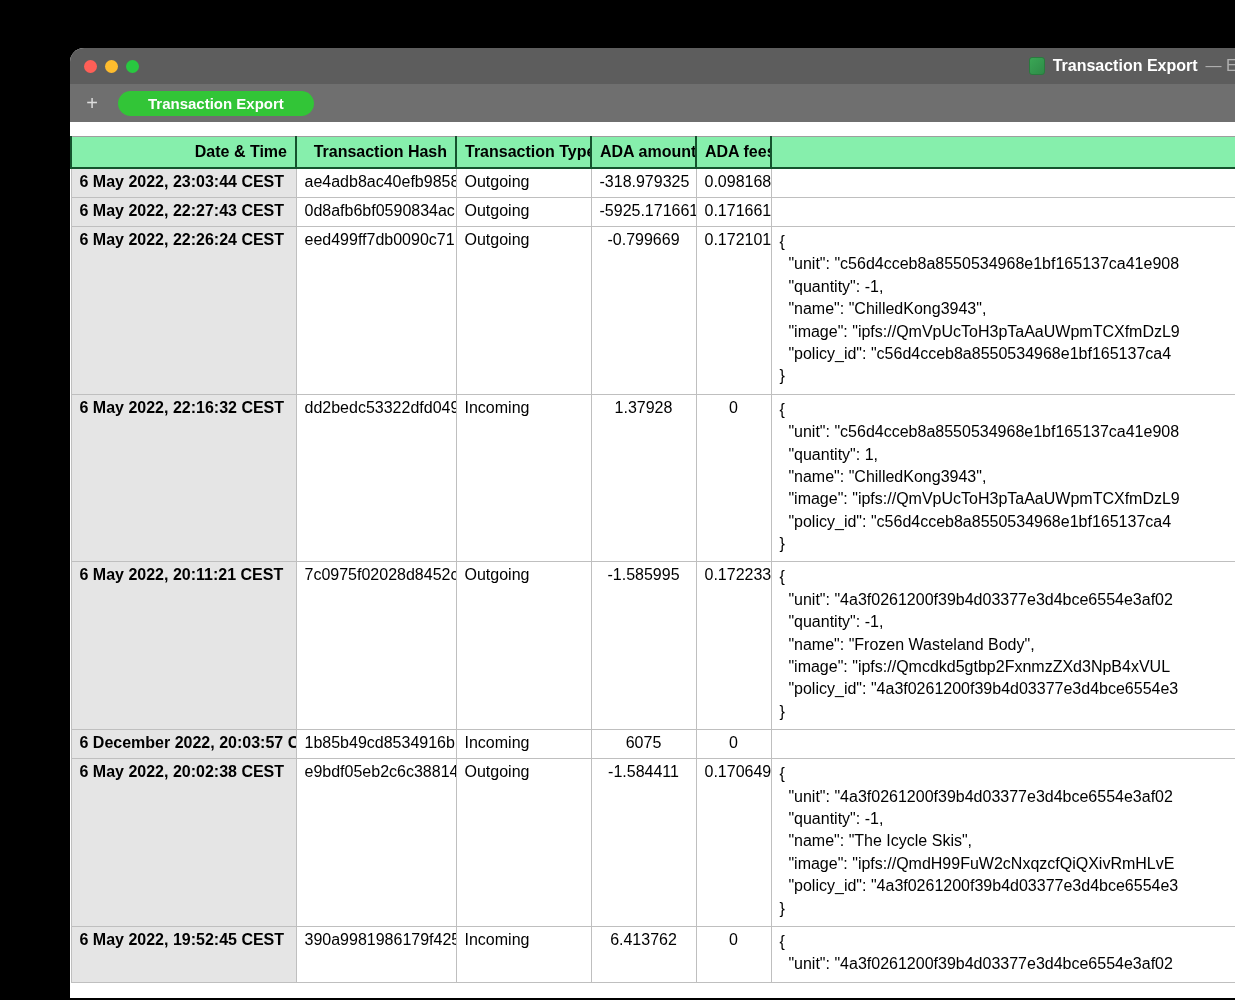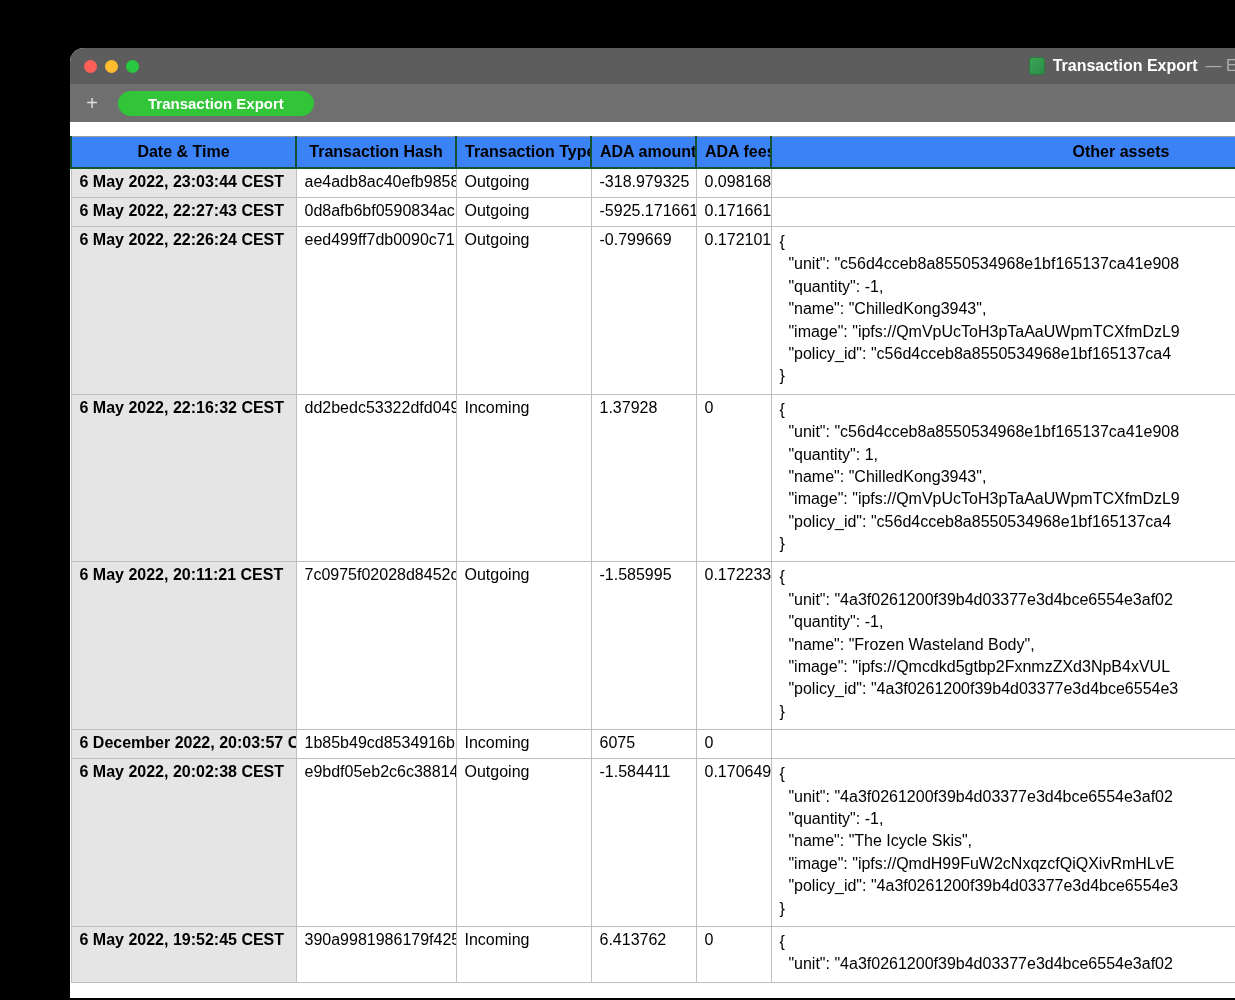--- a/index.html
+++ b/index.html
@@ -90,41 +90,41 @@
     table-layout: fixed;
   }
   col.c-date   { width: 225px; }
   col.c-hash   { width: 160px; }
   col.c-type   { width: 135px; }
   col.c-amount { width: 105px; }
   col.c-fees   { width: 75px; }
   col.c-assets { width: 700px; }
 
   th {
-    background:#3b82f6;
-    text-align:center;
+    background:#86efac;
+    text-align:right;
     font-weight:700;
     font-size:16px;
     padding:6px 8px;
     border:2px solid #14532d;
     border-top:1px solid #9e9e9e;
     white-space:nowrap;
     overflow:hidden;
   }
   td {
     border:1px solid #bfbfbf;
     padding:4px 8px 6px 8px;
     font-size:16px;
     vertical-align:top;
     overflow:hidden;
     white-space:nowrap;
   }
   td.date { background:#e5e5e5; font-weight:700; }
   td.hash { white-space:nowrap; overflow:hidden; }
-  td.amount, td.fees { text-align:left; font-variant-numeric: tabular-nums;}
+  td.amount, td.fees { text-align:center; font-variant-numeric: tabular-nums;}
   td.assets {
     white-space: pre;
     font-family: -apple-system, BlinkMacSystemFont, sans-serif;
     font-size:16px;
     line-height:1.4;
     overflow:hidden;
   }
   td.assets .link { }
 </style>
 </head>

